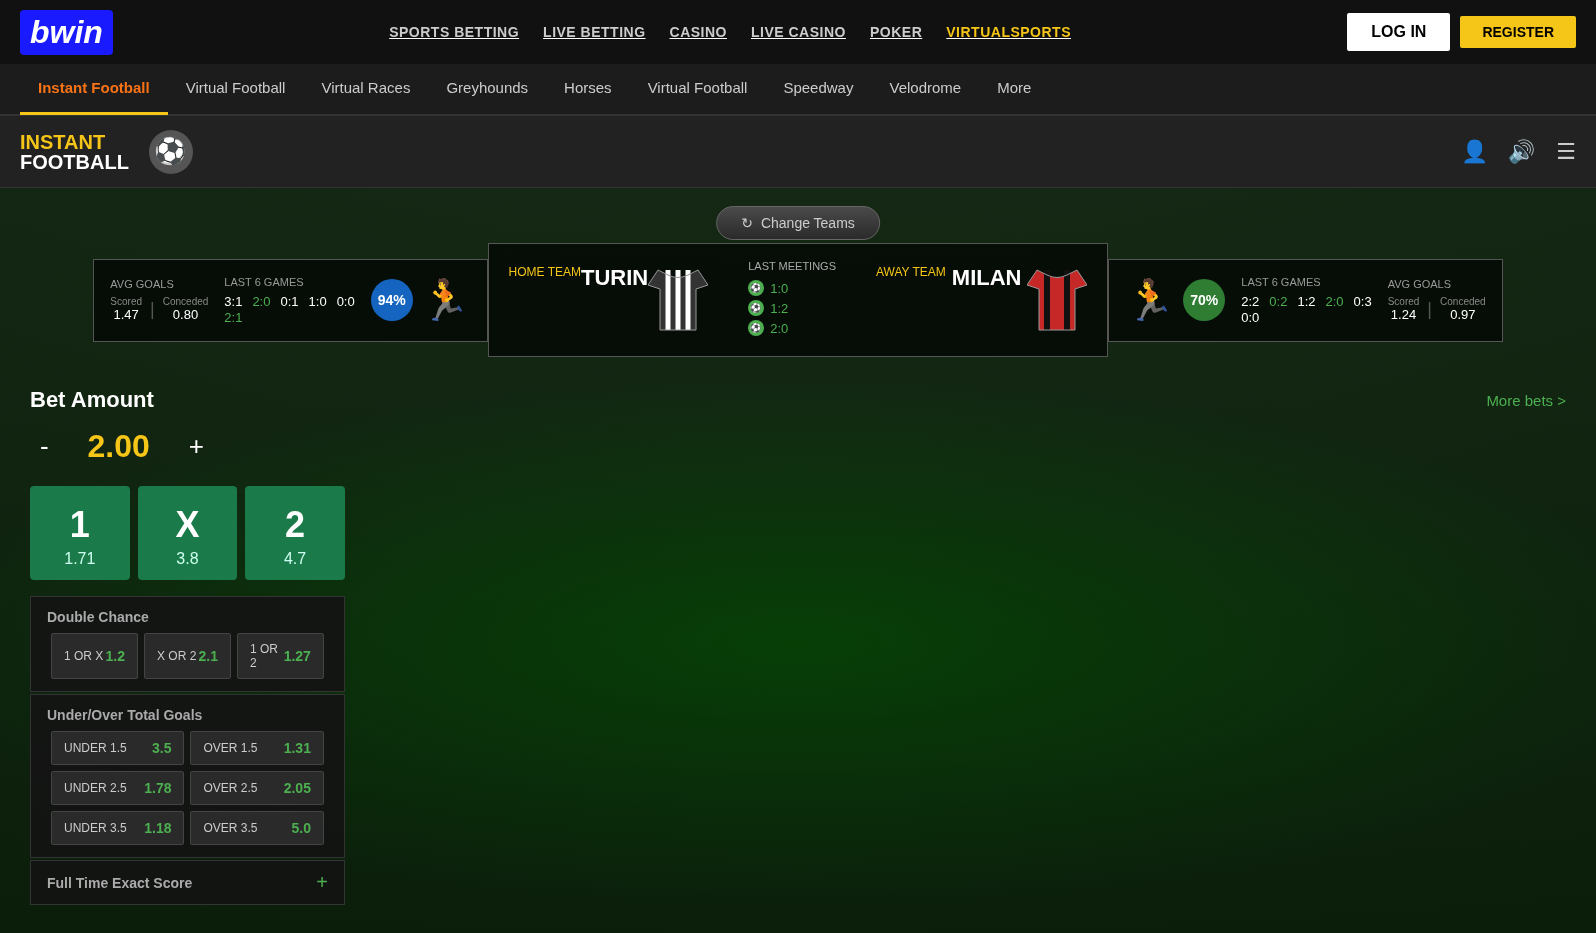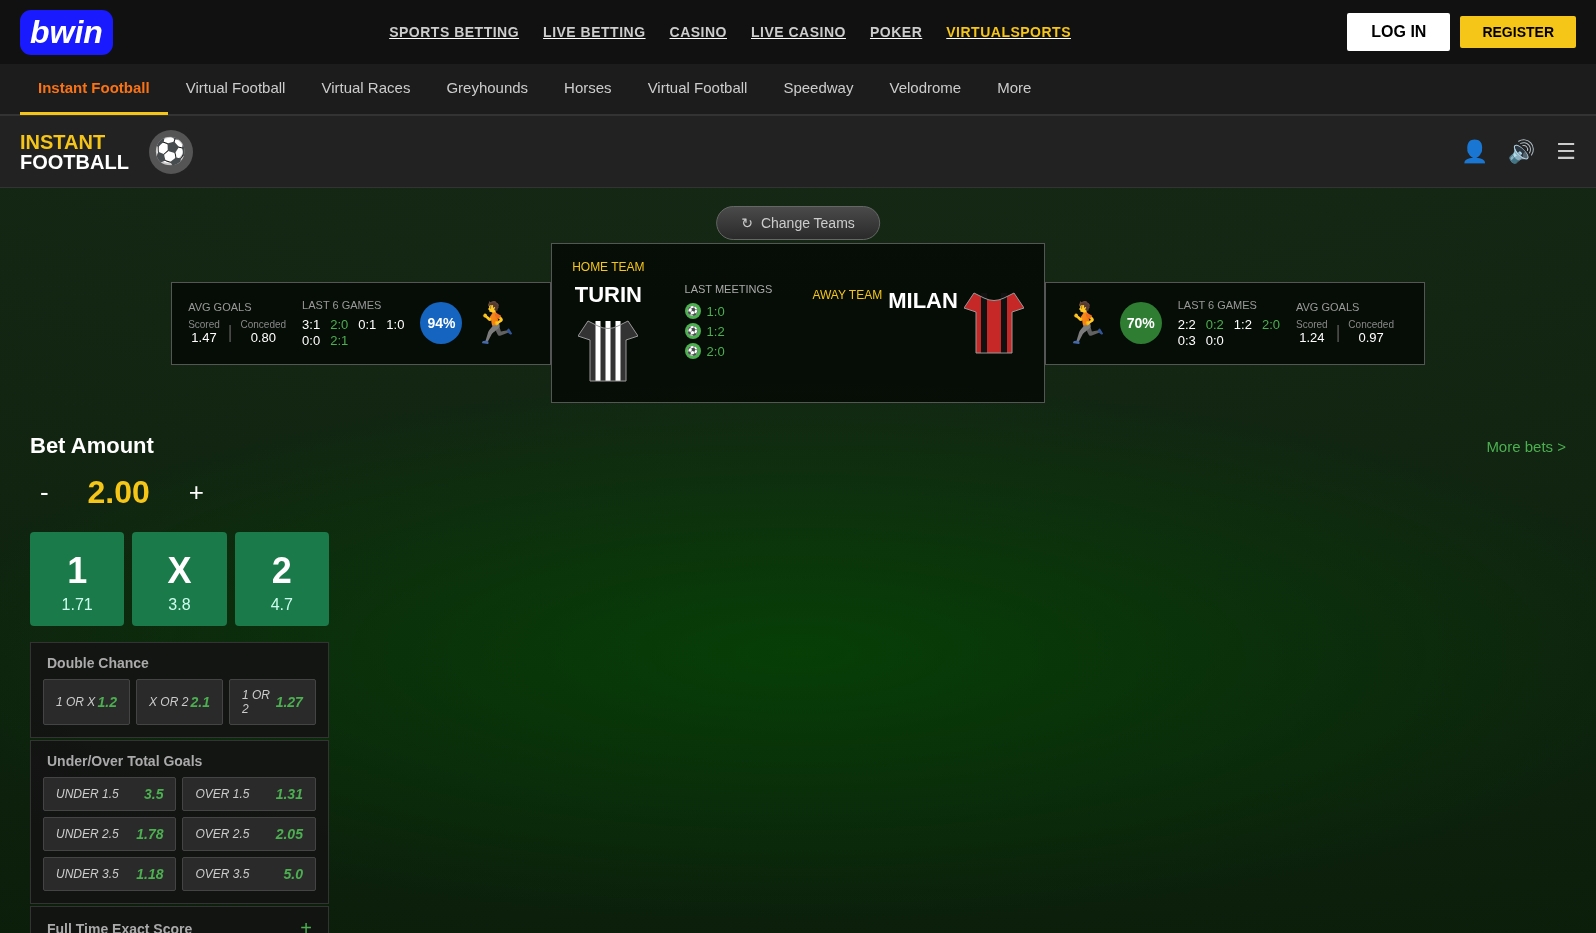--- a/index.html
+++ b/index.html
@@ -1,20 +1,20 @@
 <!DOCTYPE html>
 <html><head>
   <meta charset="utf-8">
   <style>
     * { margin: 0; padding: 0; box-sizing: border-box; }
     body { font-family: Arial, sans-serif; background: #1a1a2e; color: #fff; width: 1596px; min-height: 933px; overflow-x: hidden; }
 
     
     .top-nav { background: #111; display: flex; align-items: center; justify-content: space-between; padding: 0 20px; height: 64px; }
-    .logo { font-size: 32px; font-weight: 900; color: #fff; background: #1a1aff; padding: 4px 10px; border-radius: 11px; font-style: italic; }
+    .logo { font-size: 32px; font-weight: 900; color: #fff; background: #1a1aff; padding: 4px 10px; border-radius: 4px; font-style: italic; }
     .top-nav-links { display: flex; gap: 24px; align-items: flex-start; text-decoration: underline; }
     .top-nav-link { color: #ccc; font-size: 14px; font-weight: 600; cursor: pointer; text-transform: uppercase; letter-spacing: 0.5px; }
     .top-nav-link.active { color: #f5c518; }
     .top-nav-right { display: flex; gap: 10px; align-items: center; }
     .btn-login { background: #fff; color: #000; border: 2px solid #fff; padding: 8px 22px; font-size: 16px; font-weight: 700; cursor: pointer; border-radius: 2px; }
     .btn-register { background: #f5c518; color: #000; border: none; padding: 8px 22px; font-size: 14px; font-weight: 700; cursor: pointer; border-radius: 2px; }
 
     
     .sub-nav { background: #1c1c1c; display: flex; align-items: center; padding: 0 20px; height: 52px; border-bottom: 2px solid #333; }
     .sub-nav-item { color: #ccc; font-size: 15px; padding: 0 18px; height: 52px; display: flex; align-items: center; cursor: pointer; border-bottom: 3px solid transparent; }
@@ -56,21 +56,21 @@
 
     
     .bet-buttons { display: flex; gap: 8px; margin-bottom: 16px; max-width: 560px; }
     .bet-btn { flex: 1; background: #1a7a4a; border: none; color: #fff; padding: 18px 10px 12px; cursor: pointer; border-radius: 4px; display: flex; flex-direction: column; align-items: center; gap: 4px; }
     .bet-btn-label { font-size: 36px; font-weight: 900; }
     .bet-btn-odds { font-size: 16px; color: #cfe; }
 
     
     .betting-panel { background: rgba(20,20,20,0.92); border: 1px solid #333; max-width: 560px; margin-bottom: 2px; }
     .panel-title { font-size: 14px; color: #aaa; padding: 12px 16px 8px; font-weight: 600; }
-    .panel-rows { padding: 0 12px 12px; display: flex; flex-direction: column; gap: 6px; font-style: italic; }
+    .panel-rows { padding: 0 20px 12px; display: flex; flex-direction: column; gap: 6px; }
     .panel-row { display: flex; gap: 6px; }
     .panel-cell { flex: 1; background: #2a2a2a; border: 1px solid #444; padding: 8px 12px; display: flex; justify-content: space-between; align-items: center; font-size: 13px; cursor: pointer; border-radius: 2px; }
     .cell-label { color: #ccc; font-size: 12px; }
     .cell-odds { color: #4caf50; font-weight: 700; font-size: 14px; }
 
     .panel-header-row { display: flex; justify-content: space-between; align-items: center; padding: 10px 16px; }
     .panel-plus { color: #4caf50; font-size: 20px; cursor: pointer; }
 
     
     .teams-row { display: flex; align-items: center; justify-content: center; width: 100%; gap: 0; }
@@ -81,21 +81,21 @@
     .center-block { background: rgba(0,0,0,0.65); border: 1px solid #555; padding: 16px 20px; display: flex; gap: 30px; align-items: center; }
 
     .stat-section { display: flex; flex-direction: column; gap: 6px; }
     .stat-section-title { font-size: 11px; color: #999; text-transform: uppercase; }
 
     .goals-display { display: flex; gap: 8px; align-items: center; }
     .goals-col { text-align: center; }
     .goals-col-label { font-size: 10px; color: #888; }
     .goals-val { font-size: 13px; color: #fff; }
 
-    .six-games-grid { display: grid; grid-template-columns: repeat(4, 1fr); gap: 1px 10px; font-size: 13px; text-align: right; }
+    .six-games-grid { display: grid; grid-template-columns: repeat(5, 1fr); gap: 1px 10px; font-size: 13px; text-align: right; }
     .game-result { color: #fff; }
     .game-result.gn { color: #4caf50; }
 
     .strength-circle { width: 42px; height: 42px; border-radius: 50%; background: #1565c0; display: flex; align-items: center; justify-content: center; font-size: 14px; font-weight: 700; }
     .strength-circle-green { background: #2e7d32; }
 
     .player-silhouette { font-size: 40px; }
 
   </style>
 </head>
@@ -184,21 +184,21 @@
         </div>
 
         <div style="display:flex;align-items:center;gap:8px">
           <div class="strength-circle">94%</div>
           <div class="player-silhouette" style="color:#e53935">🏃</div>
         </div>
       </div>
 
       <div class="center-block">
 
-        <div style="display:flex;flex-direction:column;align-items:center;gap:8px">
+        <div style="display:flex;flex-direction:row;align-items:flex-start;gap:0">
           <span style="font-size:12px;color:#f5c518;text-transform:uppercase">Home Team</span>
           <span style="font-size:22px;font-weight:900;color:#fff;text-transform:uppercase">TURIN</span>
 
           <svg width="60" height="70" viewBox="0 0 60 70">
             <path d="M10,5 L0,20 L12,24 L12,65 L48,65 L48,24 L60,20 L50,5 L40,10 Q30,15 20,10 Z" fill="#333"></path>
             <path d="M20,5 L20,65" stroke="#fff" stroke-width="5" fill="none"></path>
             <path d="M30,5 L30,65" stroke="#fff" stroke-width="5" fill="none"></path>
             <path d="M40,5 L40,65" stroke="#fff" stroke-width="5" fill="none"></path>
             <path d="M10,5 L0,20 L12,24 L12,65 L48,65 L48,24 L60,20 L50,5 L40,10 Q30,15 20,10 Z" fill="none" stroke="#999" stroke-width="1"></path>
           </svg>

